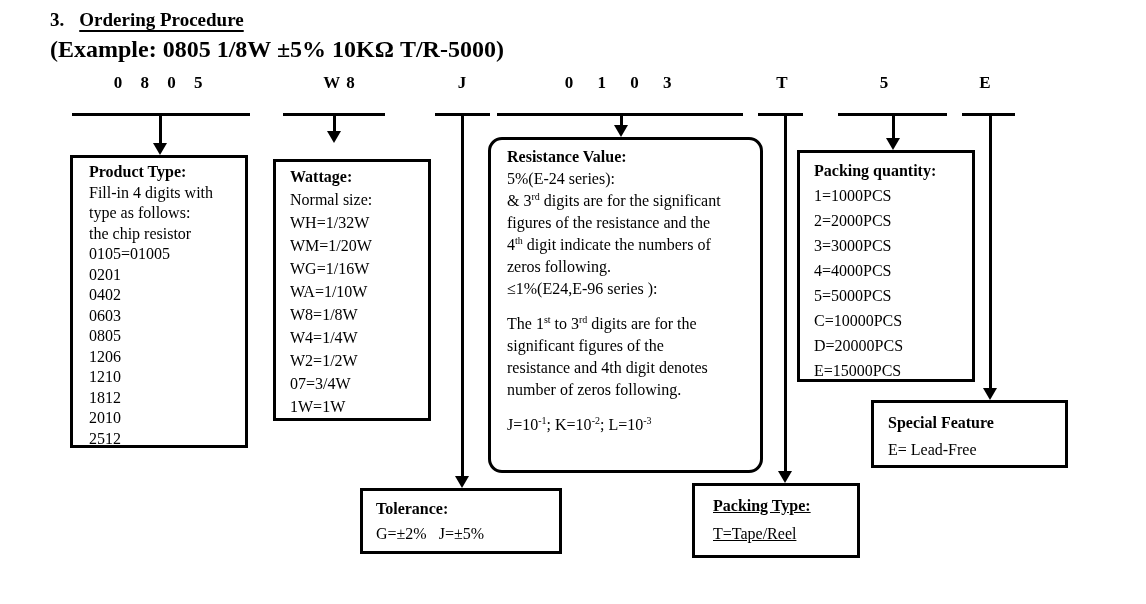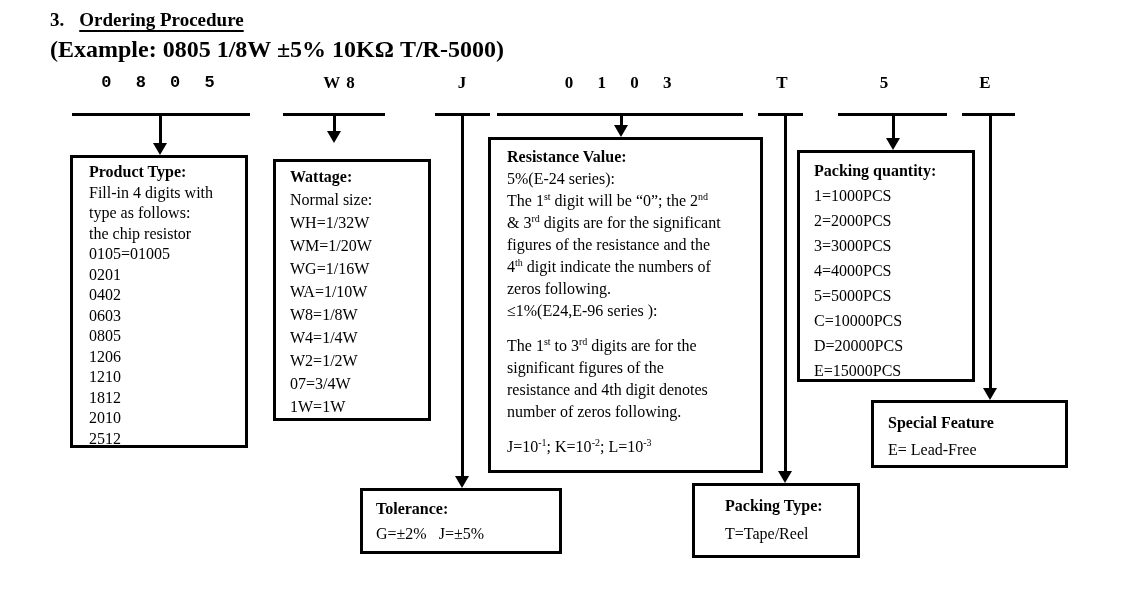--- a/index.html
+++ b/index.html
@@ -19,37 +19,37 @@
   .arrow { width:0; height:0; border-left:7px solid transparent; border-right:7px solid transparent; border-top:12px solid #000; }
 
   .box { border:3px solid #000; background:#fff; font-size:16px; }
   .box-title { font-weight:bold; }
   .line { white-space:pre-wrap; }
   .line:empty { height:13px; }
   sup { font-size:10px; line-height:0; vertical-align:super; }
 
   .b-product  { left:70px;  top:155px; width:178px; height:293px; line-height:20.5px; padding:4px 8px 0 16px; }
   .b-wattage  { left:273px; top:143px; width:158px; height:262px; line-height:23px;   padding:3px 6px 0 14px;margin-top:16px; }
-  .b-resist   { left:488px; top:137px; width:275px; height:336px; line-height:22px;   padding:6px 4px 1px 16px; }
+  .b-resist   { left:488px; top:137px; width:275px; height:336px; line-height:22px;   padding:6px 4px 1px 16px;border-radius:14px; }
   .b-packqty  { left:797px; top:150px; width:178px; height:232px; line-height:25px;   padding:5px 6px 0 14px; }
   .b-special  { left:871px; top:400px; width:197px; height:68px;  line-height:27px;   padding:6px 6px 0 14px; }
   .b-tol      { left:360px; top:488px; width:202px; height:66px;  line-height:25px;   padding:5px 12px 0 13px; }
-  .b-packtype { left:692px; top:483px; width:168px; height:75px;  line-height:28px;   padding:6px 6px 0 30px; }
+  .b-packtype { left:692px; top:483px; width:168px; height:75px;  line-height:28px;   padding:6px 6px 0 18px;text-decoration:underline; }
 </style>
 </head>
 <body>
 
 <div class="canvas">
 
   <div class="abs heading">
     <span class="tnum">3.</span><span class="ttext">Ordering Procedure</span>
   </div>
   <div class="abs example">(Example: 0805 1/8W ±5% 10KΩ T/R-5000)</div>
 
-  <div class="abs code" style="left:83px; word-spacing:14px;font-family:Liberation Mono, monospace;">0 8 0 5</div>
+  <div class="abs code" style="left:83px; word-spacing:14px;">0 8 0 5</div>
   <div class="abs code" style="left:264px; word-spacing:2px;">W 8</div>
   <div class="abs code" style="left:387px;">J</div>
   <div class="abs code" style="left:543px; word-spacing:20px;">0 1 0 3</div>
   <div class="abs code" style="left:707px;">T</div>
   <div class="abs code" style="left:809px;">5</div>
   <div class="abs code" style="left:910px;">E</div>
 
   <div class="abs hline" style="left:72px;  width:178px;"></div>
   <div class="abs hline" style="left:283px; width:102px;"></div>
   <div class="abs hline" style="left:435px; width:55px;"></div>
@@ -111,21 +111,20 @@
         <div class="line">W2=1/2W</div>
         <div class="line">07=3/4W</div>
         <div class="line">1W=1W</div>
       </div>
   </div>
 
   <div class="abs box b-resist">
     <div class="box-title">Resistance Value:</div>
     <div>
         <div class="line">5%(E-24 series):</div>
-        <div class="line">The 1<sup>st</sup> digit will be “0”; the 2<sup>nd</sup></div>
         <div class="line">&amp; 3<sup>rd</sup> digits are for the significant</div>
         <div class="line">figures of the resistance and the</div>
         <div class="line">4<sup>th</sup> digit indicate the numbers of</div>
         <div class="line">zeros following.</div>
         <div class="line">≤1%(E24,E-96 series ):</div>
         <div class="line"></div>
         <div class="line">The 1<sup>st</sup> to 3<sup>rd</sup> digits are for the</div>
         <div class="line">significant figures of the</div>
         <div class="line">resistance and 4th digit denotes</div>
         <div class="line">number of zeros following.</div>

